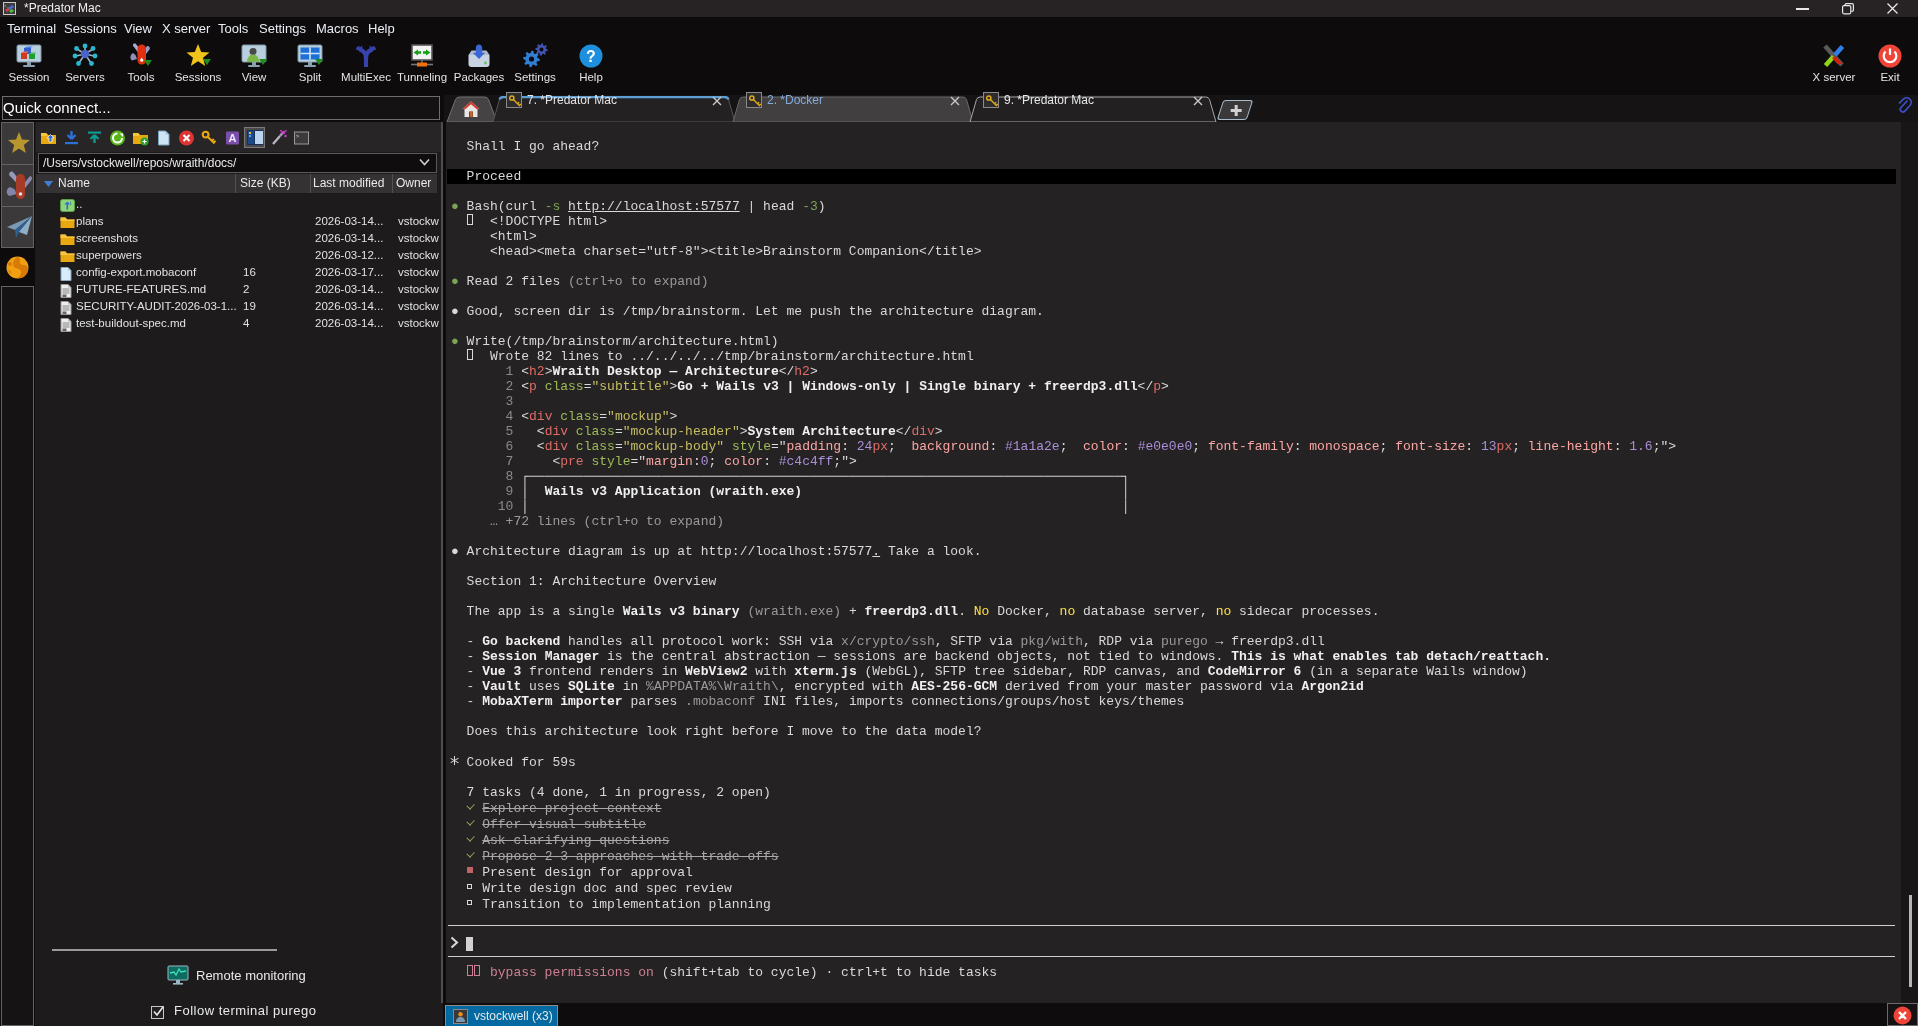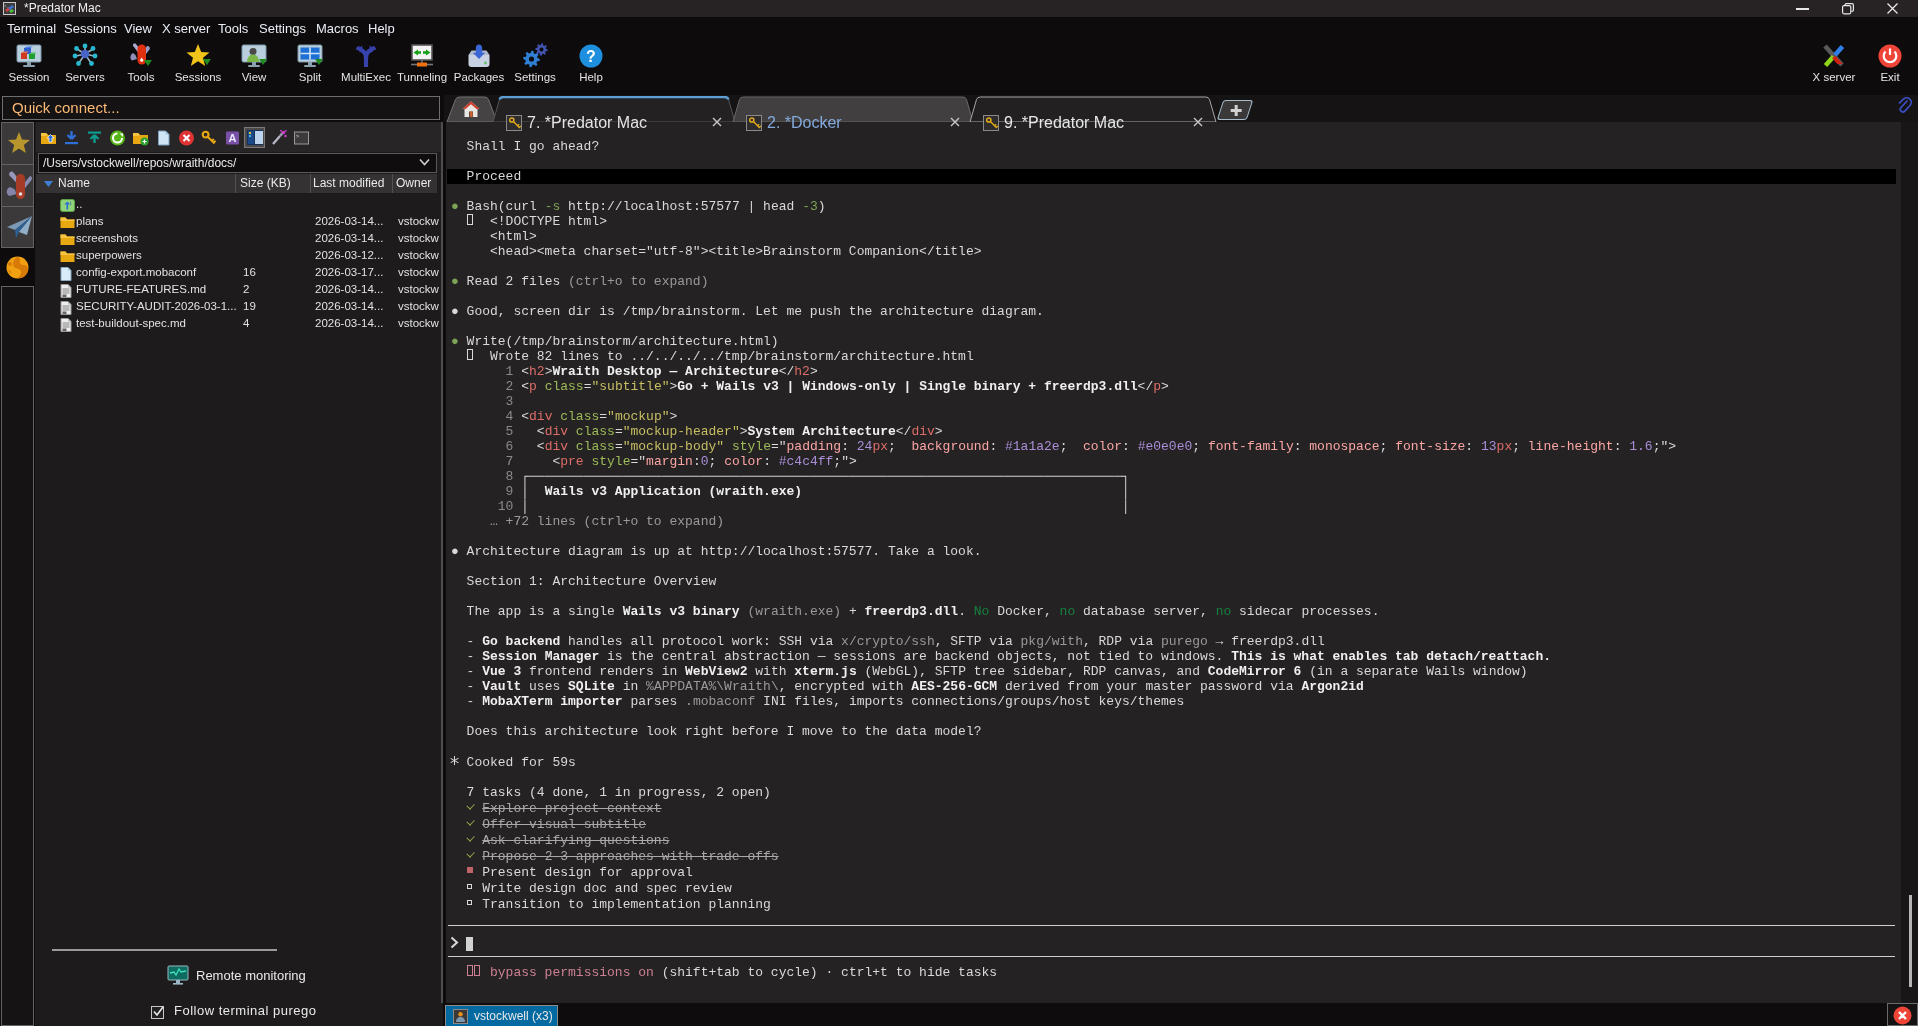--- a/index.html
+++ b/index.html
@@ -4,42 +4,42 @@
 *{margin:0;padding:0;box-sizing:border-box}
 html,body{width:1918px;height:1026px;overflow:hidden;background:#0d0b0c;font-family:"Liberation Sans",sans-serif}
 .abs{position:absolute}
 #titlebar{position:absolute;left:0;top:0;width:1918px;height:17px;background:#272324}
 #titlebar .t{position:absolute;left:24px;top:1px;font-size:12px;color:#f0f0f0}
 #menubar{position:absolute;left:0;top:17px;width:1918px;height:24px;background:#0d0b0c}
 .mi{position:absolute;top:4px;font-size:13px;color:#e9edf5}
 .tbg{position:absolute;top:41px;width:56px;height:54px;text-align:center}
 .tbg svg{display:block;margin:2px auto 0}
 .tbg .l{font-size:11.5px;color:#e4e4e4;margin-top:2px}
-#qc{position:absolute;left:2px;top:96px;width:438px;height:24px;background:#141213;border:1px solid #6e6e6e;color:#fdba74;font-size:15px;padding-left:9px;line-height:22px}
+#qc{position:absolute;left:2px;top:96px;width:438px;height:24px;background:#141213;border:1px solid #6e6e6e;color:#ffffff;font-size:15px;line-height:22px}
 
 .sbox{position:absolute;left:1px;width:33px;background:#3b393a;border:1px solid #636363}
 
 #fpanel{position:absolute;left:35px;top:122px;width:408px;height:904px;background:#1d1b1c}
 #ftools{position:absolute;left:36px;top:122px;width:407px;height:30px;background:#272525}
 #fpath{position:absolute;left:38px;top:153px;width:399px;height:20px;background:#0f0d0e;border:1px solid #5a5a5a;color:#eaeaea;font-size:12px;line-height:18px;padding-left:4px}
 #fhdr{position:absolute;left:36px;top:174px;width:401px;height:19px;background:#343233;font-size:12px;color:#eaeaea}
 #fhdr span{position:absolute;top:2px}
 #fhdr .cs{position:absolute;top:0;width:1px;height:19px;background:#525051}
 .frow{position:absolute;left:36px;width:407px;height:17px;font-size:11.5px;color:#e2e2e2}
 .frow span{position:absolute;top:1px}
 
 #tabbar{position:absolute;left:444px;top:95px;width:1474px;height:27px;background:#151314}
 #term{position:absolute;left:446px;top:122px;width:1455px;height:881px;background:#252223}
 #sbar{position:absolute;left:1901px;top:122px;width:17px;height:881px;background:#181617}
 #pre{position:absolute;left:451px;top:139px;font:13px/15px "Liberation Mono",monospace;color:#d9d9d9;white-space:pre;z-index:5}
 #pre b{font-weight:bold;color:#f0f0f0}
 .g{color:#7da457}
 .d{color:#9a9a9a}
-.r{color:#15803d}
-.u{}
+.r{color:#fde047}
+.u{text-decoration:underline}
 .tag{color:#de6d68}
 .at{color:#9cbb57}
 .st{color:#c7bf63}
 .pr{color:#fca5a5}
 .nu{color:#aa8fd8}
 .ln{color:#8a8a8a}
 .bx{color:#d8d8d8}
 .pk{color:#cd8093}
 .sk{color:#a9a9a9;text-decoration:line-through}
 .tf{display:inline-block;width:7.8px;height:12px;position:relative;vertical-align:-1px}
@@ -49,21 +49,21 @@
 .sqf i{position:absolute;left:0;top:3px;width:6px;height:6px;background:#c06468}
 .sqo{display:inline-block;width:7.8px;height:12px;position:relative}
 .sqo i{position:absolute;left:0;top:3.5px;width:5px;height:5px;border:1px solid #d9d9d9}
 .chk{display:inline-block;width:7.8px;height:12px;position:relative}
 .chk i{position:absolute;left:0.5px;top:2.5px;width:7px;height:4.5px;border-left:1.7px solid #94a24a;border-bottom:1.7px solid #94a24a;transform:rotate(-47deg)}
 .ast{display:inline-block;width:7.8px;height:12px;position:relative}
 .ast i,.ast i:before,.ast i:after{position:absolute;content:"";left:3px;top:1.5px;width:1.3px;height:9px;background:#d9d9d9}
 .ast i:before{transform:rotate(60deg);left:0;top:0}
 .ast i:after{transform:rotate(-60deg);left:0;top:0}
 
-.tab{position:absolute;top:109px;height:31px;font-size:16px;z-index:2}
+.tab{position:absolute;top:88px;height:31px;font-size:12px;z-index:2}
 .key{display:inline-block;width:16px;height:16px;border:1px solid #8a8a8a;background:#2e2c2d;position:relative;vertical-align:middle}
 #sbot{position:absolute;left:443px;top:1003px;width:1475px;height:23px;background:#0e0c0d}
 </style></head>
 <body>
 <div id="titlebar">
 <svg class="abs" style="left:3px;top:2px" width="13" height="13" viewBox="0 0 13 13">
       <rect x="0.5" y="0.5" width="12" height="12" fill="#3c3c3c" stroke="#c8c8c8"></rect>
       <text x="1" y="5" font-size="4" fill="#cfcfcf" font-family="Liberation Mono">&gt;_</text>
       <path d="M2 8 L6 5 L8 7 L4 10 Z" fill="#d23f3f"></path>
       <path d="M5 6 L9 3 L11 5 L7 8 Z" fill="#3f6fd2"></path>

